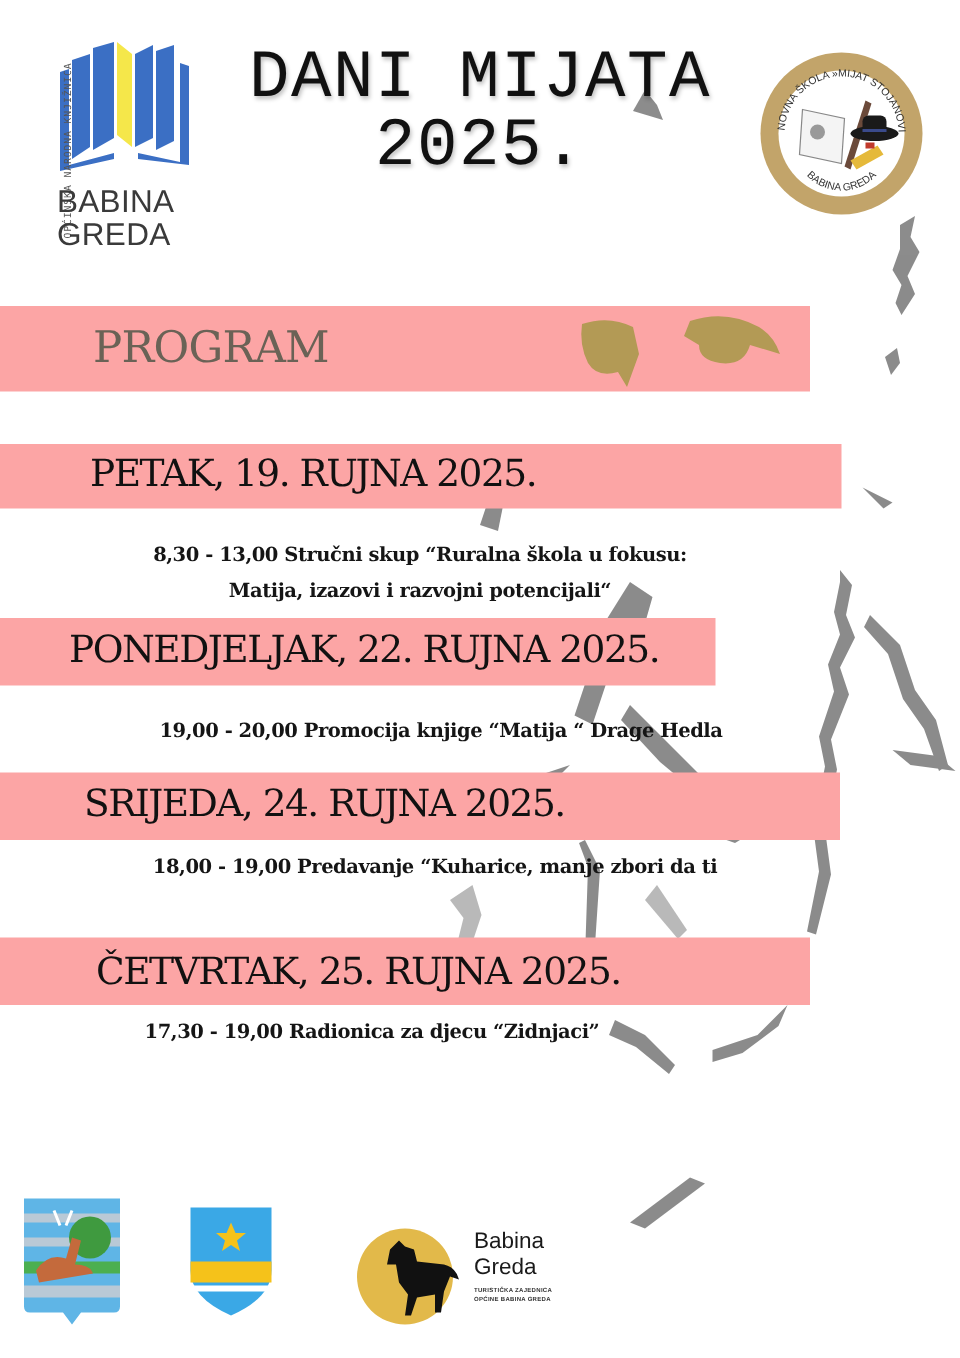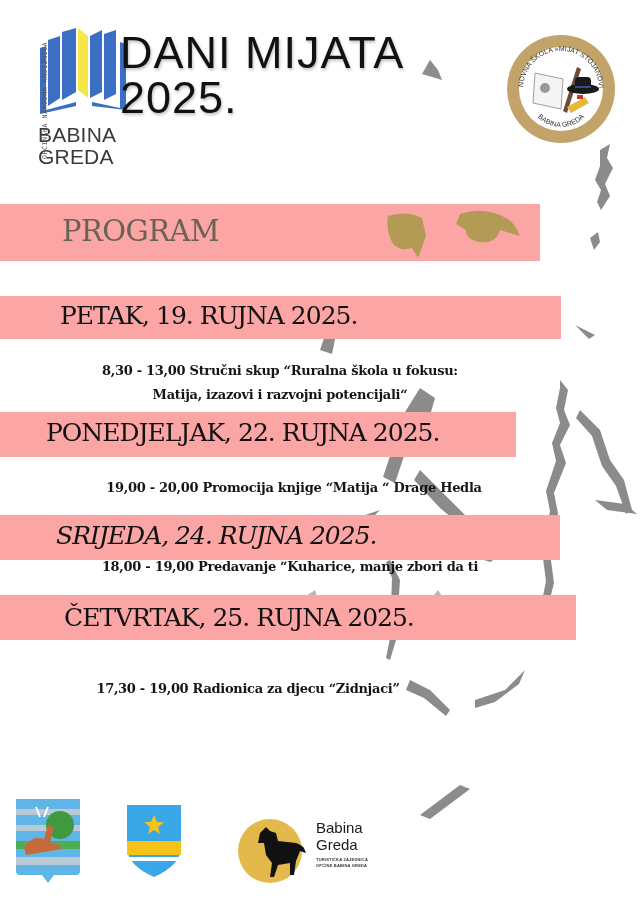--- a/index.html
+++ b/index.html
@@ -5,21 +5,21 @@
   html,body{margin:0;padding:0;background:#ffffff;}
   body{width:640px;height:905px;position:relative;overflow:hidden;font-family:"DejaVu Serif",serif;}
   .abs{position:absolute;}
   
   .sketch{position:absolute;left:0;top:0;width:640px;height:905px;pointer-events:none;}
   
   .lib-logo{left:28px;top:28px;width:100px;height:145px;}
   .lib-vert{position:absolute;left:-38px;top:72px;width:110px;font-family:"DejaVu Sans Mono",monospace;font-size:6.5px;letter-spacing:0.6px;color:#555;transform:rotate(-90deg);transform-origin:center;white-space:nowrap;text-align:center;}
   .lib-name{position:absolute;left:10px;top:96px;font-family:"Liberation Sans",sans-serif;font-size:21px;line-height:22px;color:#3a3a3a;letter-spacing:0.2px;}
   
-  .title{left:120px;top:30px;width:400px;font-family:Liberation Sans, sans-serif;color:#111;font-size:45px;line-height:45px;letter-spacing:1px;text-shadow:1px 2px 3px rgba(0,0,0,0.25);}
+  .title{left:120px;top:30px;width:400px;text-align:center;font-family:Liberation Mono, monospace;color:#111;font-size:45px;line-height:45px;letter-spacing:1px;text-shadow:1px 2px 3px rgba(0,0,0,0.25);}
   .title div{white-space:nowrap;}
   
   .seal{left:505px;top:33px;width:112px;height:112px;}
   
   .band{position:absolute;left:0;background:#fca5a5;}
   .band-text{position:absolute;font-family:"DejaVu Serif",serif;color:#111;white-space:nowrap;letter-spacing:-1px;}
   .program-text{color:#6a6256;font-size:29px;letter-spacing:-0.5px;}
   .day-text{font-size:25px;}
   .event{position:absolute;left:0;width:560px;text-align:center;font-family:"DejaVu Serif",serif;font-weight:bold;font-size:13px;line-height:24px;color:#151515;letter-spacing:-0.3px;}
   
@@ -114,35 +114,35 @@
 </div>
 
 <div class="band" style="top:296px;width:561px;height:43px;">
   <div class="band-text day-text" style="left:60px;top:5px;">PETAK, 19. RUJNA 2025.</div>
 </div>
 <div class="event" style="top:359px;">
   <div>8,30 - 13,00 Stručni skup “Ruralna škola u fokusu:</div>
   <div>Matija, izazovi i razvojni potencijali“</div>
 </div>
 
-<div class="band" style="top:412px;width:516px;height:45px;">
+<div class="band" style="top:412px;width:477px;height:45px;">
   <div class="band-text day-text" style="left:46px;top:6px;">PONEDJELJAK, 22. RUJNA 2025.</div>
 </div>
 <div class="event" style="top:476px;left:14px;">
   <div>19,00 - 20,00 Promocija knjige “Matija “ Drage Hedla</div>
 </div>
 
-<div class="band" style="top:515px;width:560px;height:45px;font-style:italic;">
+<div class="band" style="top:515px;width:560px;height:45px;">
   <div class="band-text day-text" style="left:56px;top:6px;">SRIJEDA, 24. RUJNA 2025.</div>
 </div>
-<div class="event" style="top:555px;left:10px;">
+<div class="event" style="top:567px;left:10px;">
   <div>18,00 - 19,00 Predavanje “Kuharice, manje zbori da ti</div>
 </div>
 
-<div class="band" style="top:595px;width:540px;height:45px;padding-left:36px;">
+<div class="band" style="top:625px;width:540px;height:45px;">
   <div class="band-text day-text" style="left:64px;top:8px;">ČETVRTAK, 25. RUJNA 2025.</div>
 </div>
 <div class="event" style="top:677px;left:-32px;">
   <div>17,30 - 19,00 Radionica za djecu “Zidnjaci”</div>
 </div>
 
 <div class="abs crest1">
   <svg width="68" height="88" viewBox="0 0 68 88">
     <path d="M2,2 L66,2 L66,74 Q66,78 62,78 L40,78 L34,86 L28,78 L6,78 Q2,78 2,74z" fill="#5fb5e6"></path>
     <rect x="2" y="12" width="64" height="6" fill="#b9c9d6"></rect>

